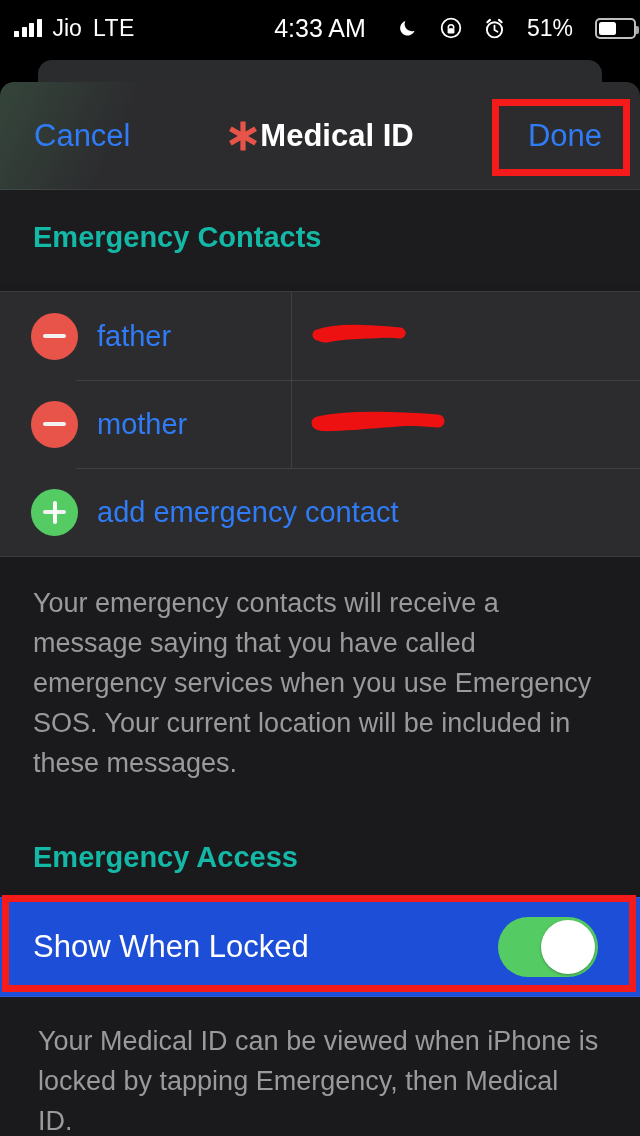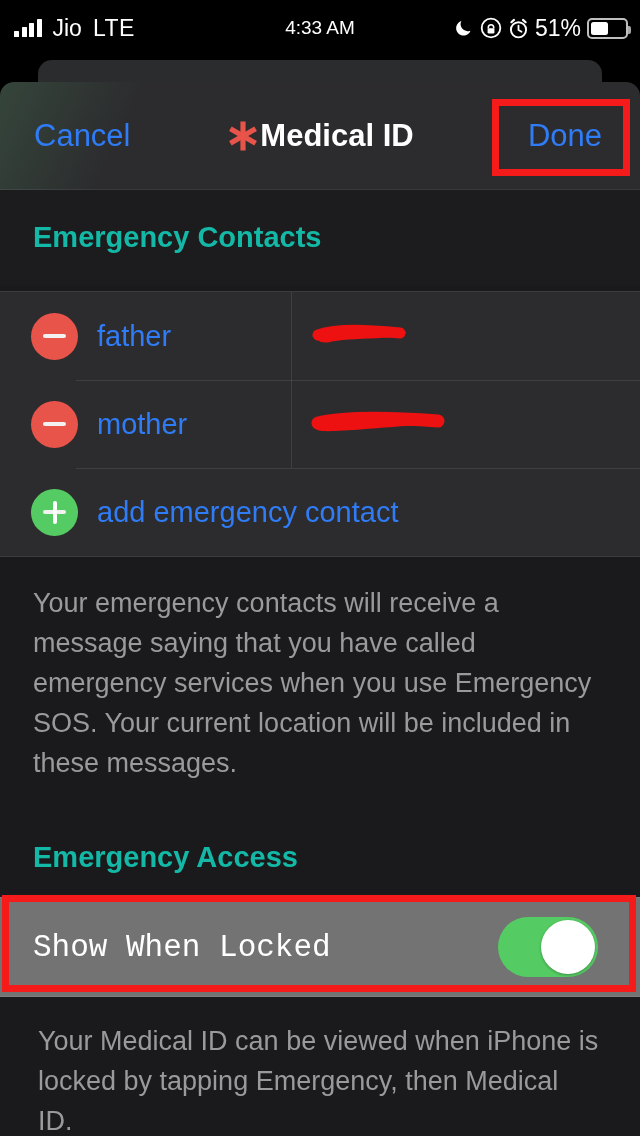--- a/index.html
+++ b/index.html
@@ -58,31 +58,31 @@
   .sb-network { font-size: 23px; letter-spacing: 0.5px; }
 
   .sb-time {
     position: absolute;
     left: 0; top: 0;
     width: 640px;
     height: 56px;
     display: flex;
     align-items: center;
     justify-content: center;
-    font-size: 19px;
+    font-size: 25px;
     letter-spacing: 0px;
   }
 
   .sb-right {
     position: absolute;
-    right: 12px; top: 0;
+    right: 4px; top: 0;
     height: 56px;
     display: flex;
     align-items: center;
-    gap: 6px;
+    gap: 22px;
   }
   .ic-moon { width: 20px; height: 20px; display: block; }
   .ic-lock-rot { width: 22px; height: 22px; display: block; }
   .ic-alarm { width: 21px; height: 21px; display: block; }
   .sb-batt-pct { font-size: 23px; }
   .batt {
     position: relative;
     width: 41px; height: 21px;
     border: 2.2px solid rgba(255,255,255,0.75);
     border-radius: 5px;
@@ -271,27 +271,26 @@
   }
   .footer-note.bottom {
     padding: 24px 40px 0 38px;
     color: #9a9a9e;
   }
 
   
   .switch-cell {
     position: relative;
     height: 100px;
-    background: #737373;
+    background: #1d4ed8;
     display: flex;
     align-items: center;
     border-top: 1px solid rgba(255,255,255,0.08);
     border-bottom: 1px solid rgba(255,255,255,0.08);
     cursor: pointer;
-    font-family: Liberation Mono, monospace;
   }
   .switch-label {
     position: absolute;
     left: 33px;
     font-size: 31px;
     color: #ffffff;
   }
   .switch {
     position: absolute;
     right: 42px;

